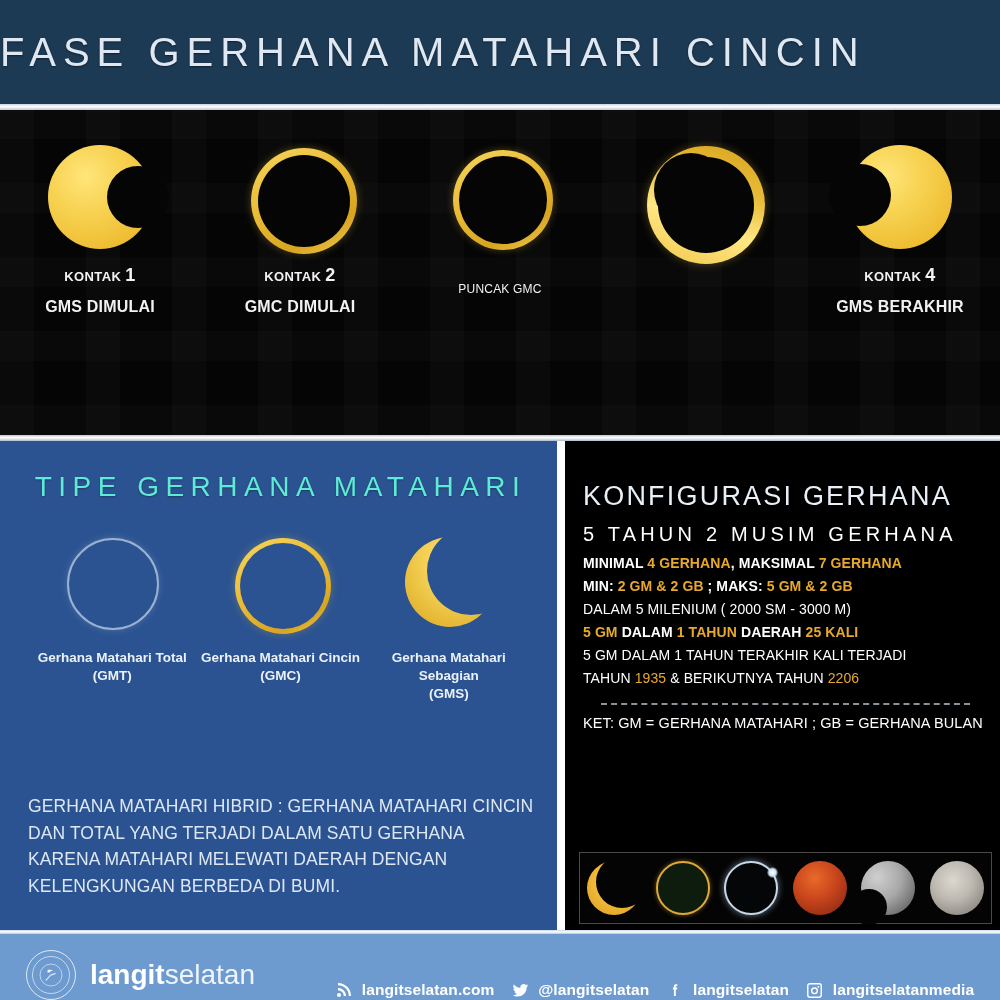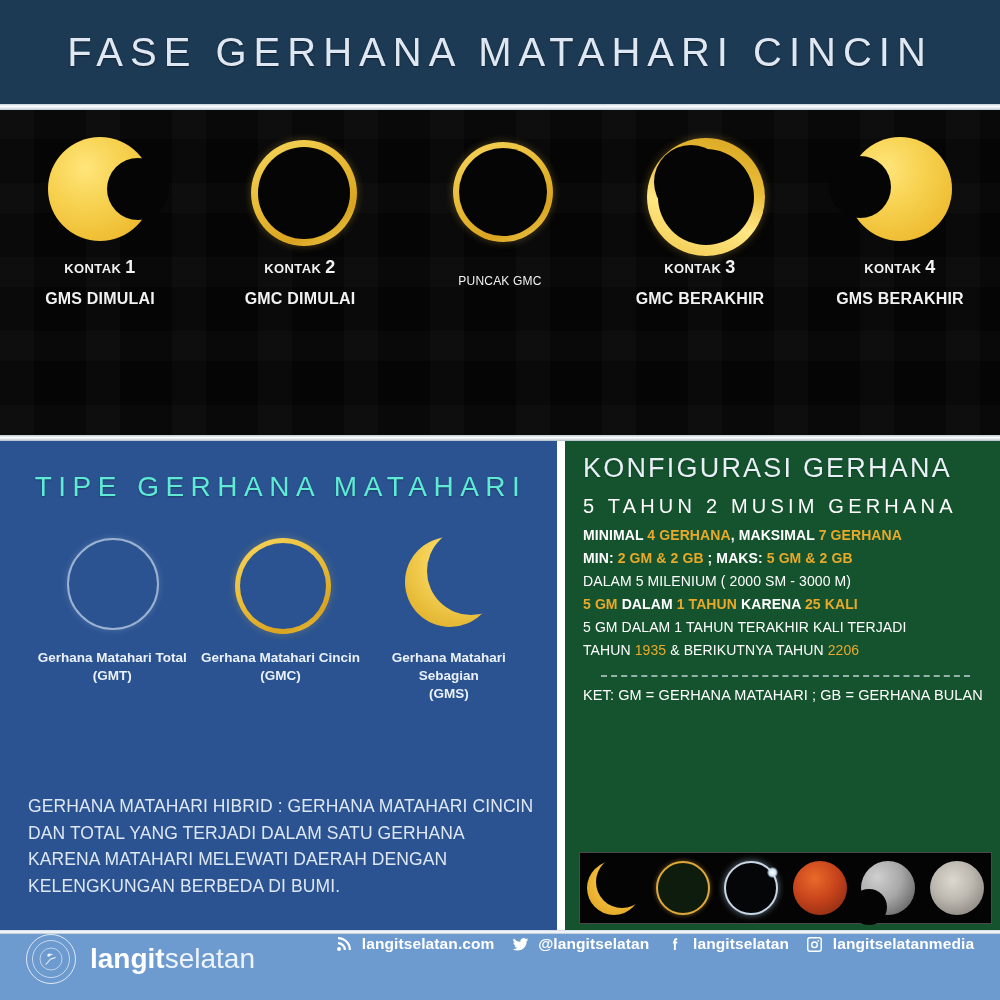--- a/index.html
+++ b/index.html
@@ -8,21 +8,21 @@
     background:#0a0a0a;
     font-family:"Liberation Sans", sans-serif;
     overflow:hidden;
   }
   .page{position:relative;width:1000px;height:1000px;overflow:hidden;background:#1d3a54;}
 
   
   .header{
     position:absolute;left:0;top:0;width:1000px;height:104px;
     background:#1d3a54;
-    display:flex;align-items:center;justify-content:center;
+    display:flex;align-items:center;
   }
   .header-title{
     color:#dfe8f2;
     font-size:40px;
     letter-spacing:7px;
     font-weight:400;
     text-shadow:0 1px 2px rgba(0,0,0,.45);
     white-space:nowrap;
   }
   .hdr-rule{
@@ -44,21 +44,21 @@
     pointer-events:none;
   }
   .phase-row{
     position:relative;z-index:2;
     display:flex;width:1000px;height:325px;
     align-items:flex-start;
   }
   .phase{
     flex:1 1 200px;
     display:flex;flex-direction:column;align-items:center;
-    padding-top:24px;
+    padding-top:32px;
   }
   .phase-art{
     width:110px;height:110px;position:relative;
     margin-bottom:12px;
   }
   
   .sun-disc{
     position:absolute;left:3px;top:3px;width:104px;height:104px;border-radius:50%;
     background:radial-gradient(circle at 36% 30%, #ffe57a 0%, #f7d251 38%, #eebc31 78%, #dca721 100%);
   }
@@ -168,23 +168,23 @@
   }
 
   .panel-gap{
     width:8px;height:489px;background:#ffffff;
   }
 
   
   .right-panel{
     position:relative;
     width:435px;height:489px;
-    background:#14532d;
+    background:#000000;
     box-sizing:border-box;
-    padding:4px 12px 0 18px;
+    padding:32px 12px 0 18px;
     overflow:hidden;
   }
   .right-title{
     color:#e8eff6;font-size:27px;letter-spacing:2.2px;font-weight:400;
     margin:8px 0 8px 0;
     text-shadow:0 1px 2px rgba(0,0,0,.25);
   }
   .cfg-line{
     color:#ffffff;font-size:14px;line-height:1.42;margin:3px 0;font-weight:700;
     letter-spacing:.1px;
@@ -249,21 +249,21 @@
   }
 
   
   .foot-rule{
     position:absolute;left:0;top:930px;width:1000px;height:4px;
     background:linear-gradient(to bottom,#c9d6e4,#ffffff 50%,#b7c5d4);
   }
   .footer{
     position:absolute;left:0;top:934px;width:1000px;height:66px;
     background:#6d9bd0;
-    display:flex;align-items:flex-start;
+    display:flex;align-items:flex-end;
   }
   .brand{
     display:flex;align-items:center;margin-left:26px;width:300px;
   }
   .seal{
     width:48px;height:48px;border-radius:50%;
     border:1.5px solid rgba(255,255,255,.78);
     position:relative;flex:none;
     display:flex;align-items:center;justify-content:center;
     color:rgba(255,255,255,.85);
@@ -335,25 +335,20 @@
         <div class="phase-label">
           <span class="pl-single">PUNCAK GMC</span>
         </div>
       </div>
 
       <div class="phase">
         <div class="phase-art">
           <div class="ring-thick">
               <div class="inner-shift"></div>
             </div>
-        </div>
-        <div class="phase-label">
-          <span class="pl-top"><span>KONTAK</span>
-            <span class="num">3</span></span>
-          <span class="pl-main">GMC BERAKHIR</span>
         </div>
       </div>
 
       <div class="phase">
         <div class="phase-art">
           <div class="sun-disc"></div>
             <div class="bite left"></div>
         </div>
         <div class="phase-label">
           <span class="pl-top"><span>KONTAK</span>
@@ -416,21 +411,21 @@
       <div class="right-title">KONFIGURASI GERHANA</div>
 
       <div class="cfg-line spaced">5 TAHUN 2 MUSIM GERHANA</div>
 
       <div class="cfg-line"><span>MINIMAL </span><span class="gold">4 GERHANA</span><span>, MAKSIMAL </span><span class="gold">7 GERHANA</span></div>
 
       <div class="cfg-line"><span>MIN: </span><span class="gold">2 GM &amp; 2 GB</span><span> ; MAKS: </span><span class="gold">5 GM &amp; 2 GB</span></div>
 
       <div class="cfg-line normal">DALAM 5 MILENIUM ( 2000 SM - 3000 M)</div>
 
-      <div class="cfg-line"><span class="gold">5 GM</span><span> DALAM </span><span class="gold">1 TAHUN</span><span> KARENA </span><span class="gold">25 KALI</span></div>
+      <div class="cfg-line"><span class="gold">5 GM</span><span> DALAM </span><span class="gold">1 TAHUN</span><span> DAERAH </span><span class="gold">25 KALI</span></div>
 
       <div class="cfg-line normal">5 GM DALAM 1 TAHUN TERAKHIR KALI TERJADI</div>
 
       <div class="cfg-line normal"><span>TAHUN </span><span class="gold">1935</span><span> &amp; BERIKUTNYA TAHUN </span><span class="gold">2206</span></div>
 
       <div class="rd-dash"></div>
 
       <div class="ket">KET: GM = GERHANA MATAHARI ; GB = GERHANA BULAN</div>
 
       <div class="photo-strip">

